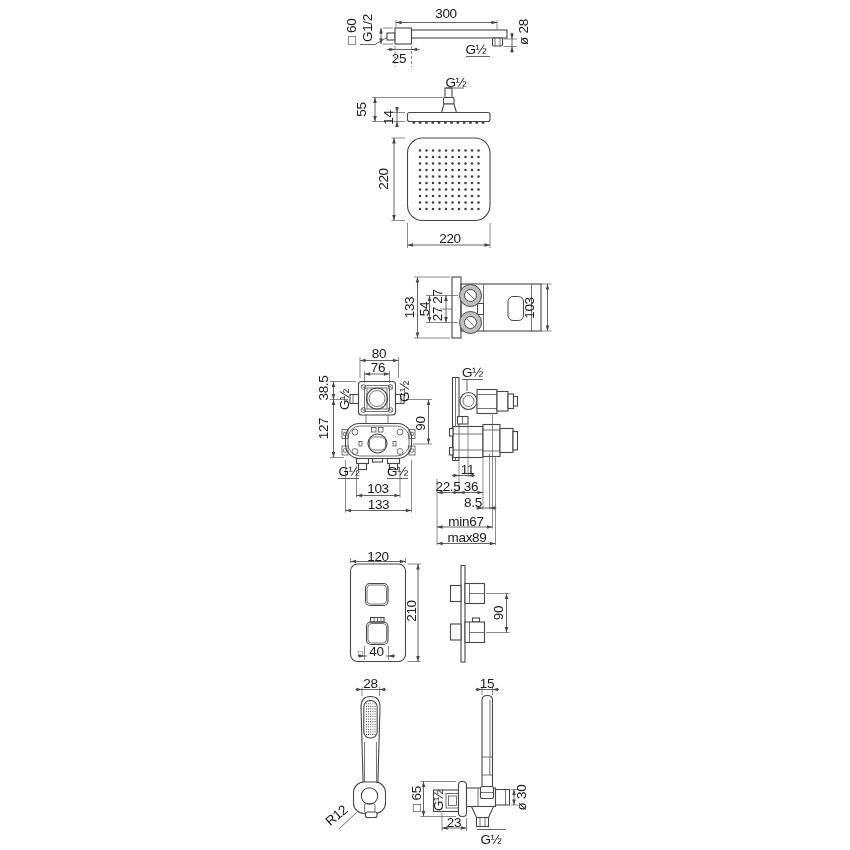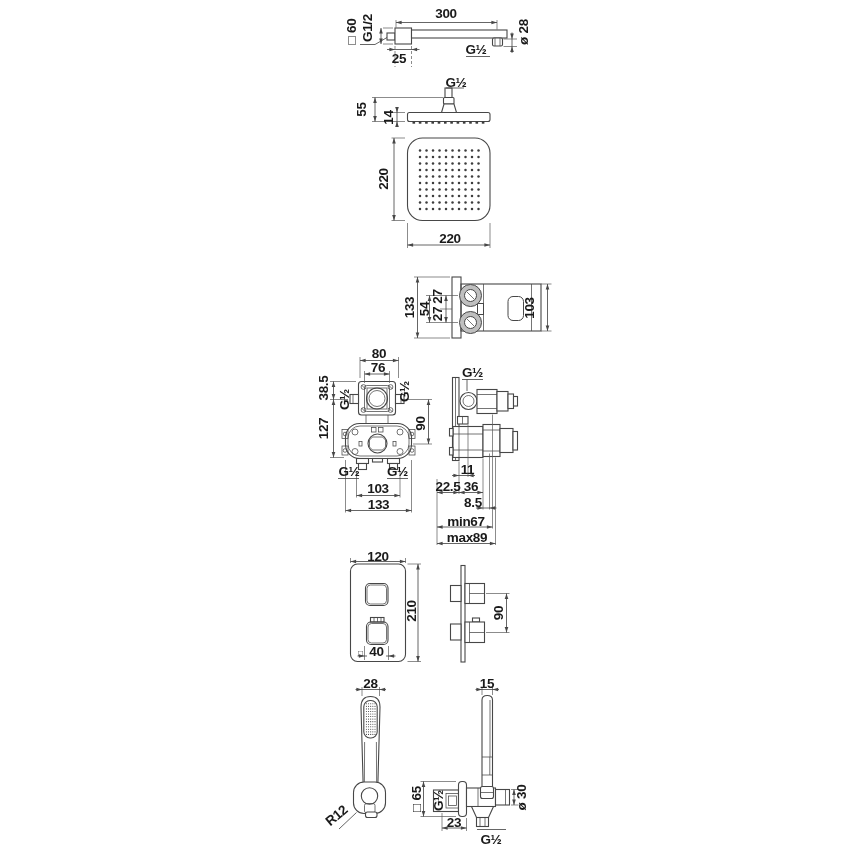--- a/index.html
+++ b/index.html
@@ -1,16 +1,16 @@
 <!DOCTYPE html>
 <html><head>
 <meta charset="utf-8">
 <style>
   html,body{margin:0;padding:0;background:#ffffff;}
-  .stage{width:850px;height:850px;position:relative;background:#ffffff;overflow:hidden;font-weight:bold;}
+  .stage{width:850px;height:850px;position:relative;background:#ffffff;overflow:hidden;}
   svg{position:absolute;left:0;top:0;}
   svg text{font-family:"Liberation Sans","DejaVu Sans",sans-serif;font-size:13.5px;fill:#1a1a1a;letter-spacing:-0.3px;}
   .part{stroke:#474747;stroke-width:1.1;fill:#ffffff;}
   .partnf{stroke:#474747;stroke-width:1.1;fill:none;}
   .inner{stroke:#474747;stroke-width:0.75;fill:none;}
   .dim{stroke:#3f3f3f;stroke-width:0.8;fill:none;}
   .ext{stroke:#5a5a5a;stroke-width:0.7;fill:none;}
   .extd{stroke:#5a5a5a;stroke-width:0.7;fill:none;stroke-dasharray:3 2;}
   .gray{fill:#bfbfbf;stroke:#474747;stroke-width:1;}
   .white{fill:#ffffff;stroke:#474747;stroke-width:1;}

